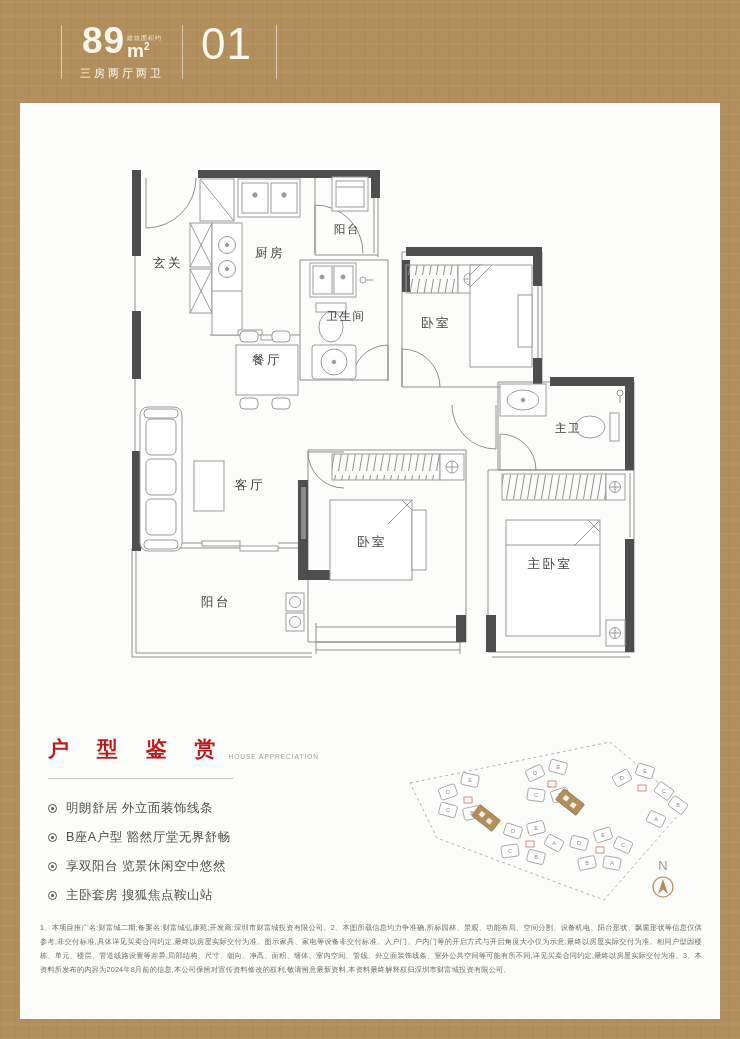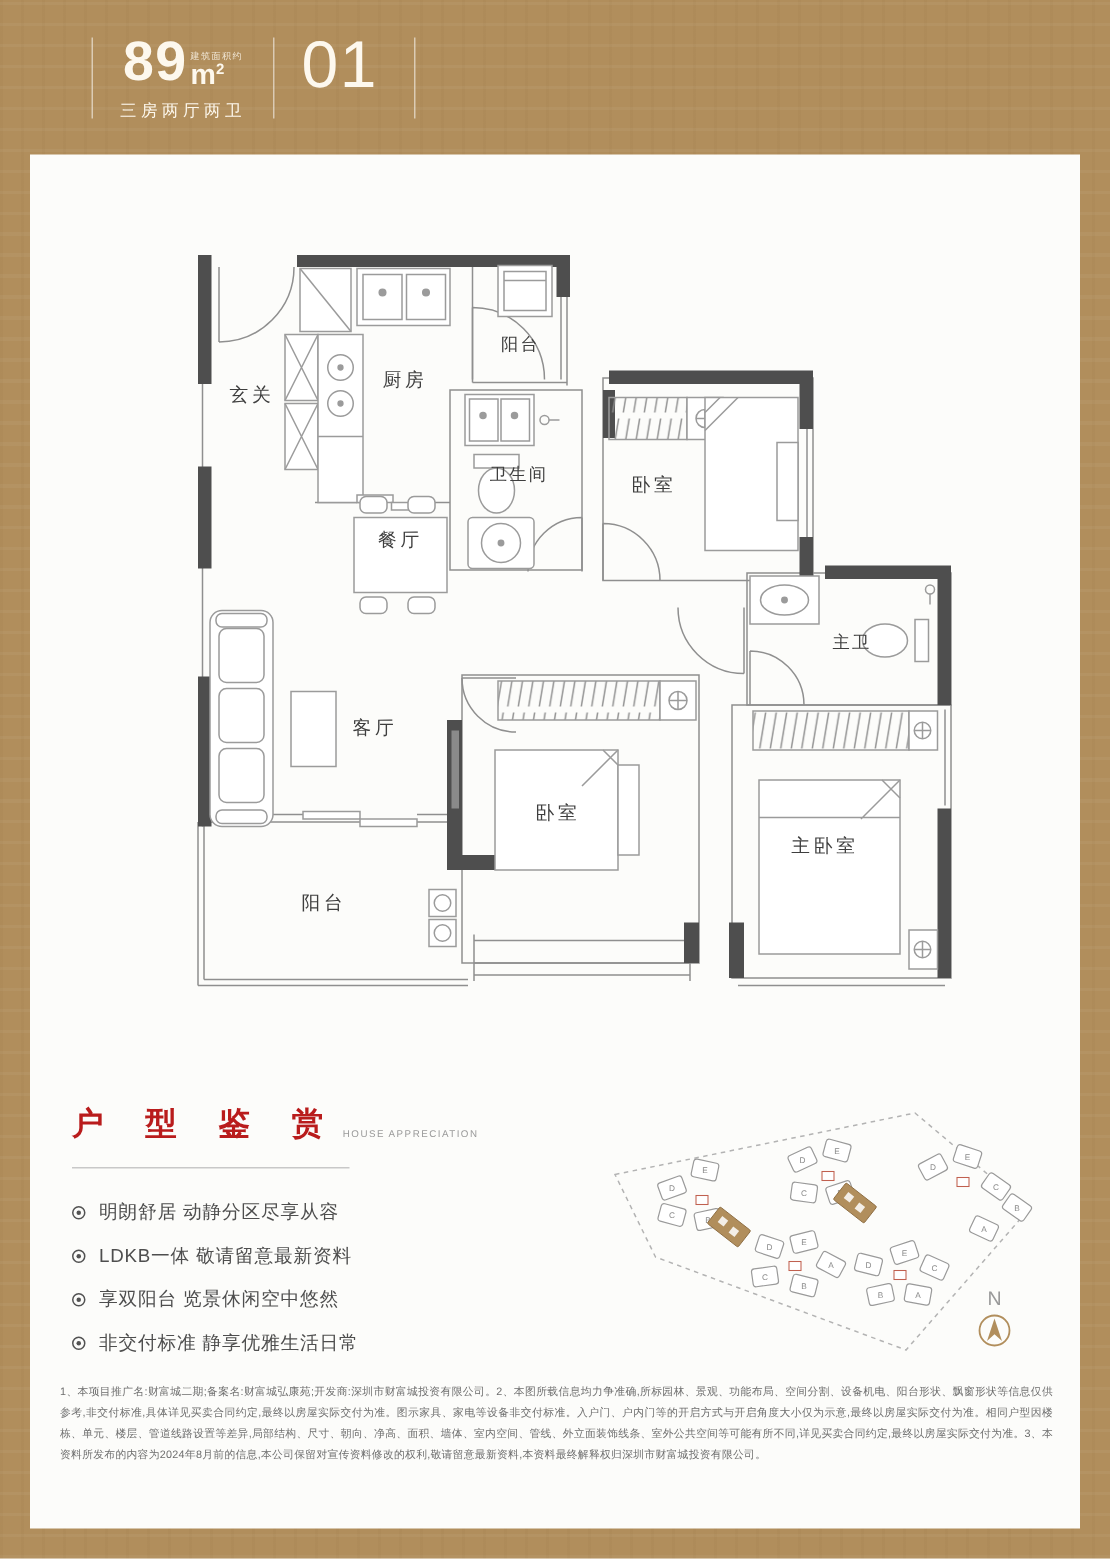--- a/index.html
+++ b/index.html
@@ -268,33 +268,33 @@
 
     <div class="features">
       <div class="f-title-row">
         <span class="f-title">户 型 鉴 赏</span>
         <span class="f-en">HOUSE APPRECIATION</span>
       </div>
       <div class="f-line"></div>
       <ul class="f-list">
         <li>
             <span class="bullseye"></span>
-            <span>明朗舒居 动静分区尽享从容</span>
+            <span>明朗舒居 外立面装饰线条</span>
           </li>
         <li>
             <span class="bullseye"></span>
-            <span>LDKB一体 敬请留意最新资料</span>
+            <span>B座A户型 豁然厅堂无界舒畅</span>
           </li>
         <li>
             <span class="bullseye"></span>
             <span>享双阳台 览景休闲空中悠然</span>
           </li>
         <li>
             <span class="bullseye"></span>
-            <span>非交付标准 静享优雅生活日常</span>
+            <span>主卧套房 搜狐焦点鞍山站</span>
           </li>
       </ul>
     </div>
 
     <svg id="siteplan" width="300" height="175" viewBox="0 0 300 175" xmlns="http://www.w3.org/2000/svg">
       <path class="boundary" d="M8,45 L208,4 L284,68 L202,162 L35,100 Z"></path>
       <g id="sp-clusters">
           <rect x="37.5" y="48" width="17" height="12" rx="2" class="petal" transform="rotate(-20 46 54)"></rect>
           <text x="46" y="56" class="petal-letter">D</text>
           <rect x="59.5" y="36" width="17" height="12" rx="2" class="petal" transform="rotate(12 68 42)"></rect>

